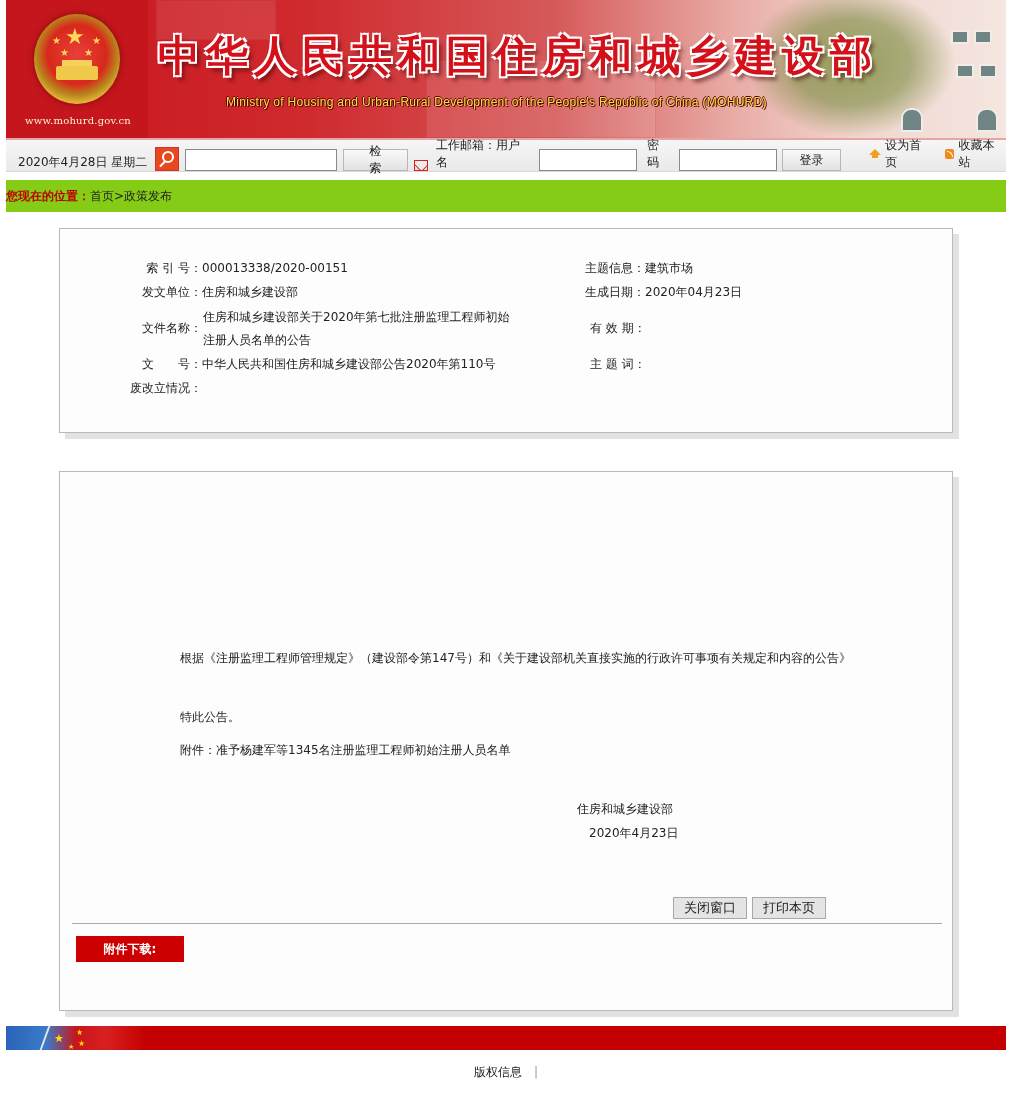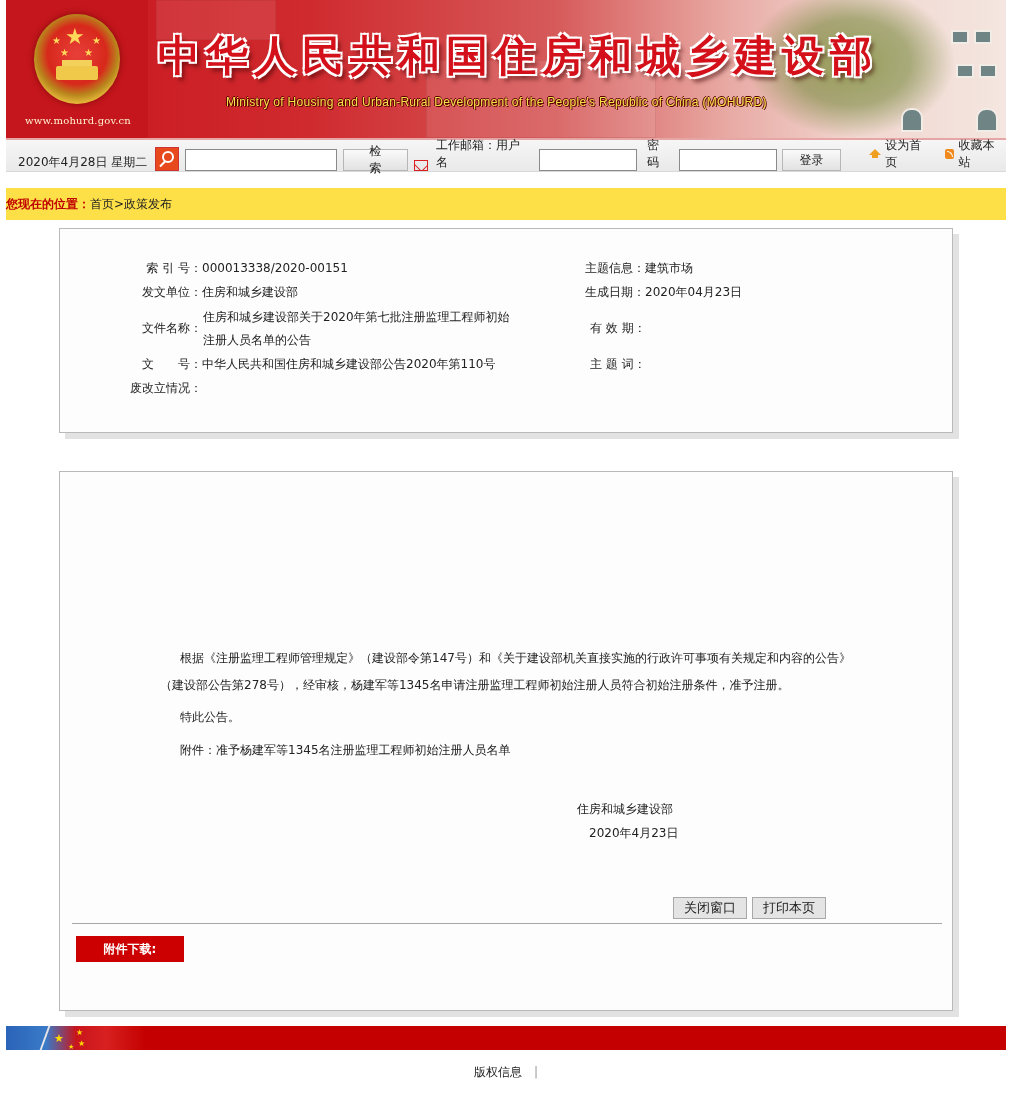--- a/index.html
+++ b/index.html
@@ -81,21 +81,21 @@
   .toolbar .login-btn { width: 60px; margin-left: 5px; }
   .toolbar .home-link { margin-left: 28px; display: flex; align-items: center; }
   .home-icon { width: 0; height: 0; border-left: 6px solid transparent; border-right: 6px solid transparent; border-bottom: 6px solid #f0a020; position: relative; margin-right: 4px; top: -2px; }
   .home-icon::after { content: ""; position: absolute; left: -3px; top: 5px; width: 6px; height: 4px; background: #f0a020; }
   .toolbar .fav-link { margin-left: 12px; display: flex; align-items: center; }
   .rss-icon { width: 10px; height: 10px; background: #f08a1c; border-radius: 2px; margin-right: 4px; position: relative; }
   .rss-icon::after { content: ""; position: absolute; left: 2px; top: 2px; width: 5px; height: 5px; border-top: 1.5px solid #fff; border-right: 1.5px solid #fff; border-radius: 0 6px 0 0; }
 
   
   .breadcrumb {
-    position: absolute; left: 6px; top: 188px; width: 1000px; height: 32px; background: #fde047;
+    position: absolute; left: 6px; top: 180px; width: 1000px; height: 32px; background: #84cc16;
     display: flex; align-items: center; font-size: 12px;
   }
   .breadcrumb .label { color: #c00000; font-weight: bold; }
   .breadcrumb a { color: #222; text-decoration: none; }
 
   
   .card {
     position: absolute; background: #fdfdfd; border: 1px solid #b9b9b9;
     box-shadow: 6px 6px 0 #e2e2e2;
   }
@@ -223,21 +223,20 @@
     <span>有 效 期：</span><span></span>
   </div>
   <div class="meta-row" style="left:530px;top:127px;">
     <span>主 题 词：</span><span></span>
   </div>
 </div>
 
 <div class="card body-card">
 
   <div class="para" style="left:120px;top:172px;">根据《注册监理工程师管理规定》（建设部令第147号）和《关于建设部机关直接实施的行政许可事项有关规定和内容的公告》</div>
-  <div class="para" style="left:100px;top:199px;">（建设部公告第278号），经审核，杨建军等1345名申请注册监理工程师初始注册人员符合初始注册条件，准予注册。</div>
   <div class="para" style="left:120px;top:231px;">特此公告。</div>
   <div class="para" style="left:120px;top:264px;">附件：准予杨建军等1345名注册监理工程师初始注册人员名单</div>
 
   <div class="sig" style="left:517px;top:329px;">住房和城乡建设部</div>
   <div class="sig" style="left:529px;top:353px;">2020年4月23日</div>
 
   <button class="card-btn" style="left:613px;top:425px;width:74px;">关闭窗口</button>
   <button class="card-btn" style="left:692px;top:425px;width:74px;">打印本页</button>
 
   <div class="divider"></div>

